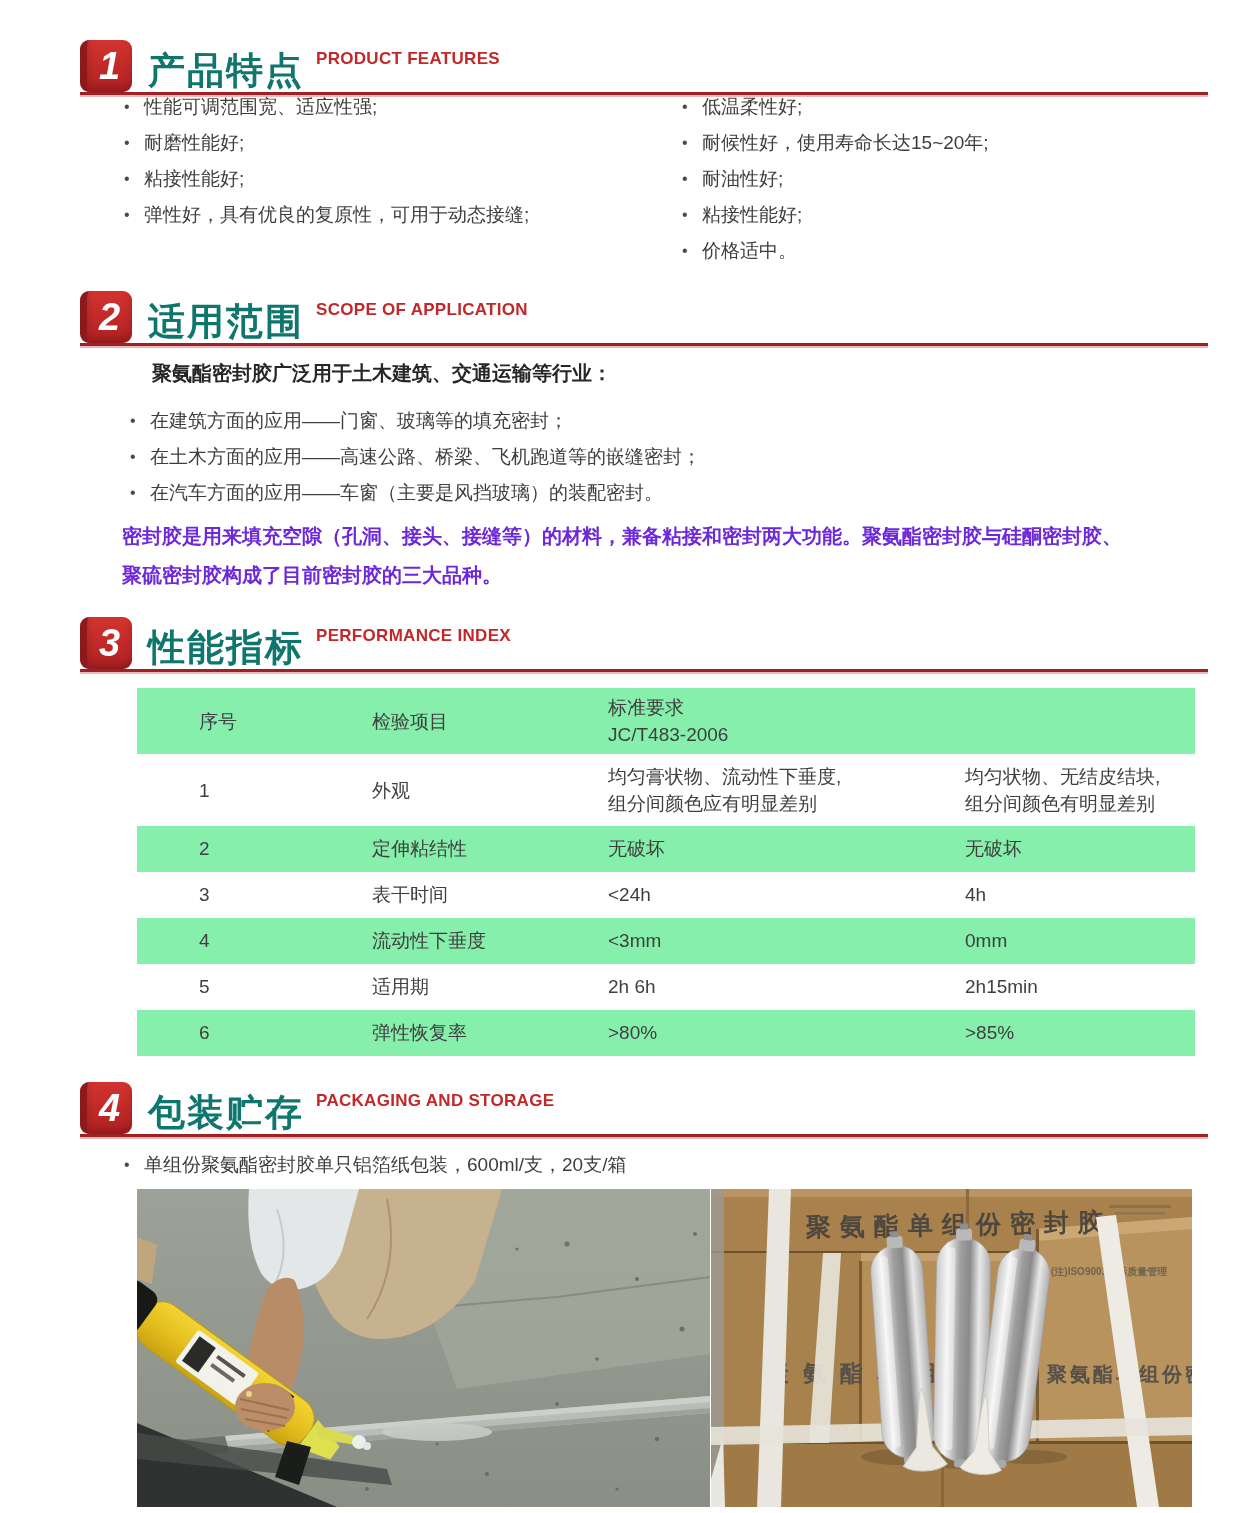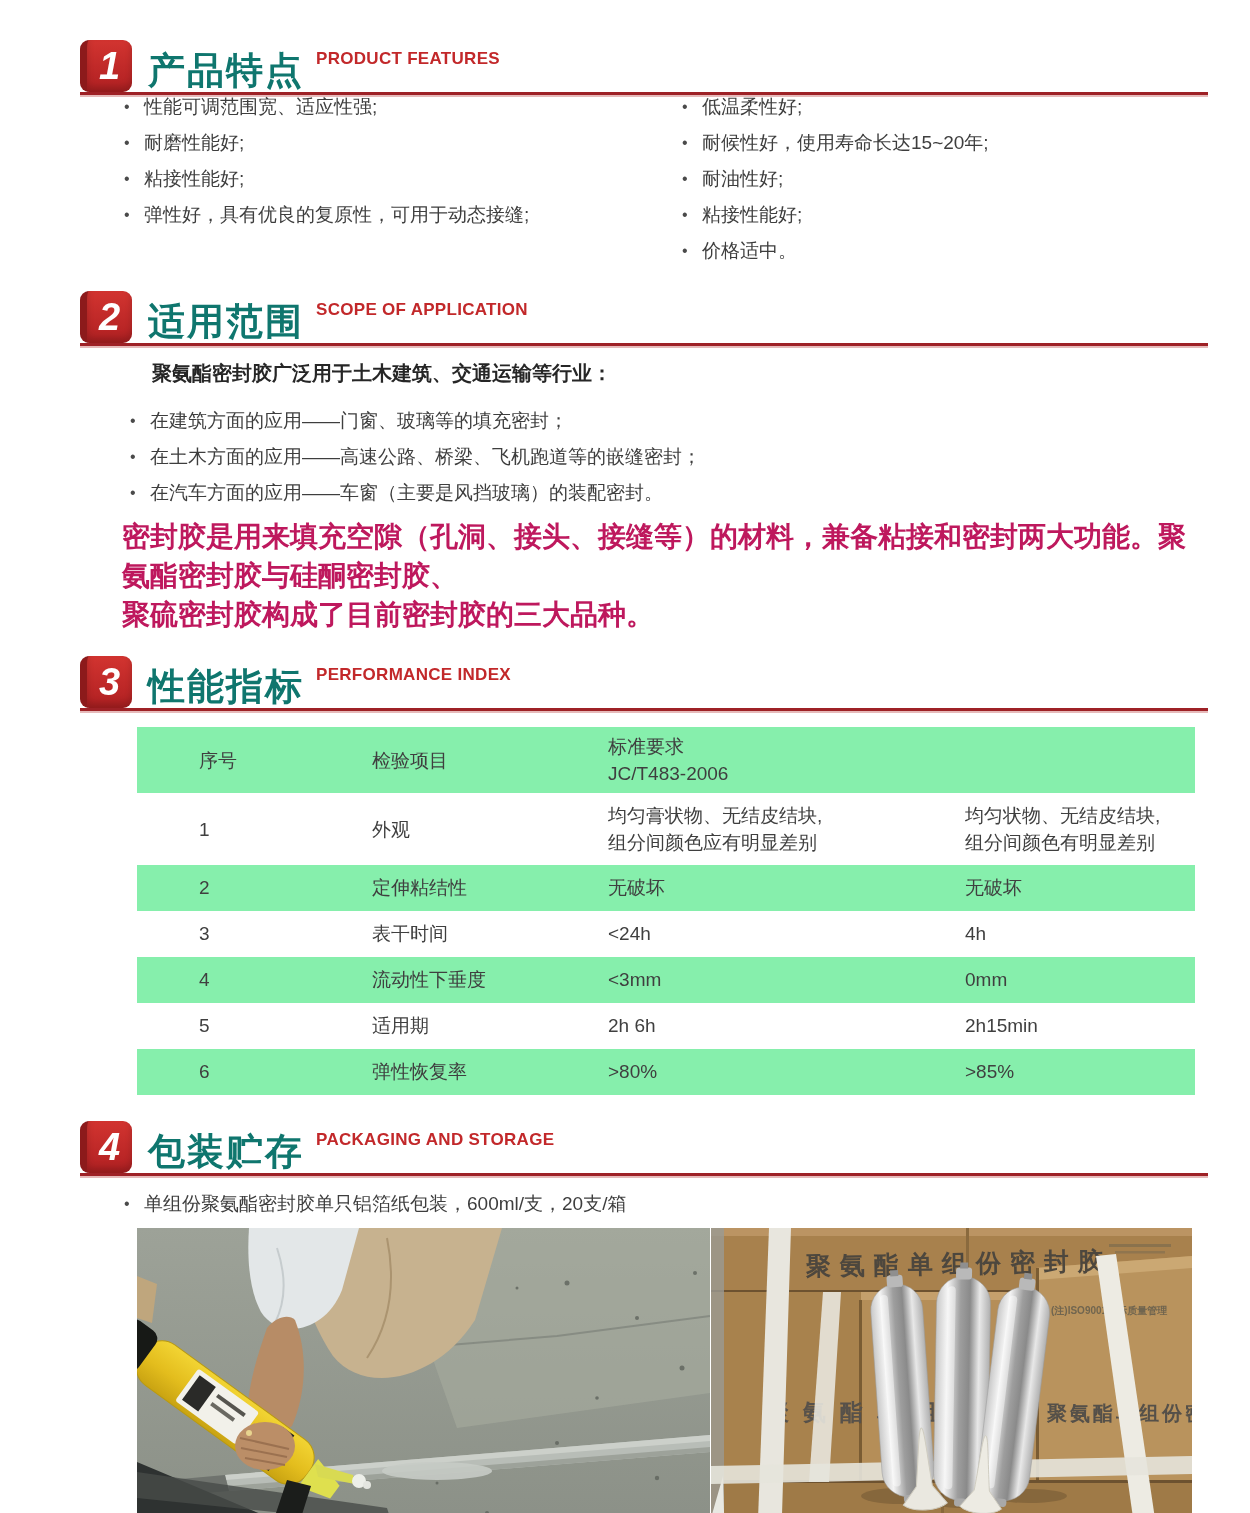--- a/index.html
+++ b/index.html
@@ -23,21 +23,21 @@
   .li::before{content:"•";position:absolute;left:8px;top:0;color:#4a4a4a;font-size:16px;}
 
   #s1{margin-top:40px;}
   .s1-cols{display:flex;padding:0 40px 0 116px;}
   .s1-cols .col-l{width:558px;flex:0 0 558px;}
   .s1-cols .col-r{flex:1;}
 
   #s2{margin-top:16px;}
   .s2-body{padding:14px 40px 0 122px;}
   .intro{font-weight:bold;font-size:20px;color:#262626;padding-left:30px;margin-bottom:23px;line-height:26px;}
-  .note{font-weight:bold;font-size:28px;color:#be185d;line-height:39px;}
+  .note{font-weight:bold;font-size:20px;color:#6d28d9;line-height:39px;}
 
   
   #s3{margin-top:22px;}
   .ptable{margin:16px 0 0 137px;width:1058px;font-size:19px;color:#3f3f3f;}
   .trow{display:grid;grid-template-columns:235px 236px 357px 230px;align-items:center;box-sizing:border-box;}
   .trow > div{padding:4px 12px 4px 0;box-sizing:border-box;}
   .trow > div:first-child{padding-left:62px;}
   .thead{min-height:66px;line-height:27px;}
   .rr{min-height:46px;}
   .rtall{min-height:72px;line-height:27px;}
@@ -110,21 +110,21 @@
       <div>
         <div>标准要求</div>
         <div>JC/T483-2006</div>
       </div>
     </div>
 
     <div class="trow rtall white">
       <div>1</div>
       <div>外观</div>
       <div>
-        <div>均匀膏状物、无结皮结块,</div>
+        <div>均匀膏状物、流动性下垂度,</div>
         <div>组分间颜色应有明显差别</div>
       </div>
       <div>
         <div>均匀状物、无结皮结块,</div>
         <div>组分间颜色有明显差别</div>
       </div>
     </div>
 
     <div class="trow rr gray">
       <div>2</div>

